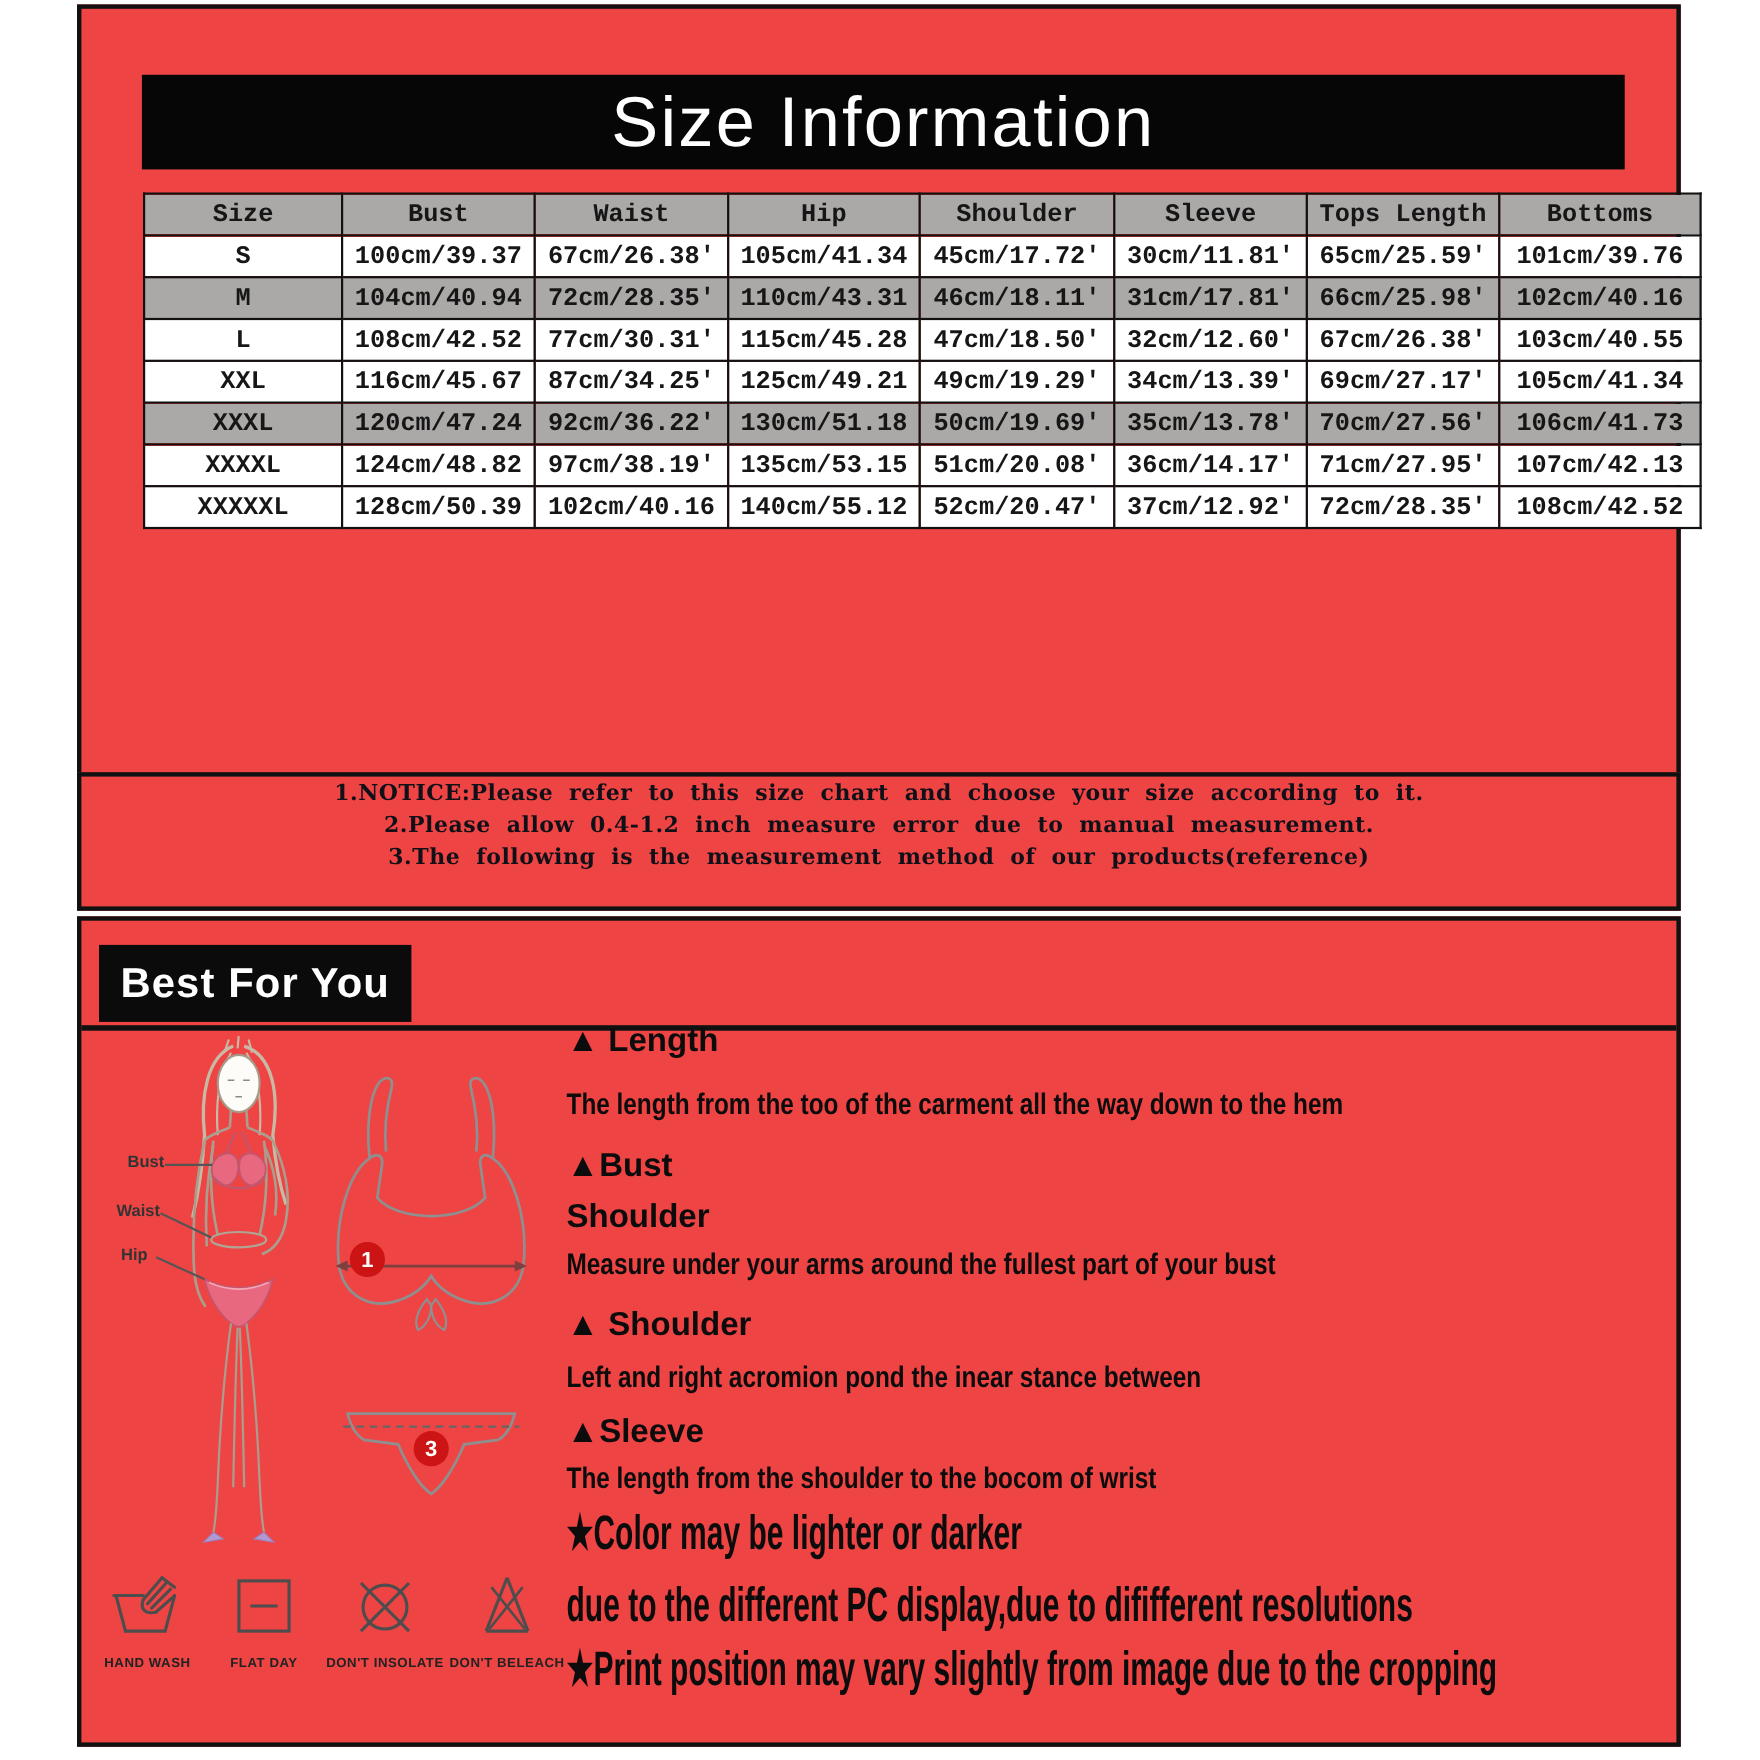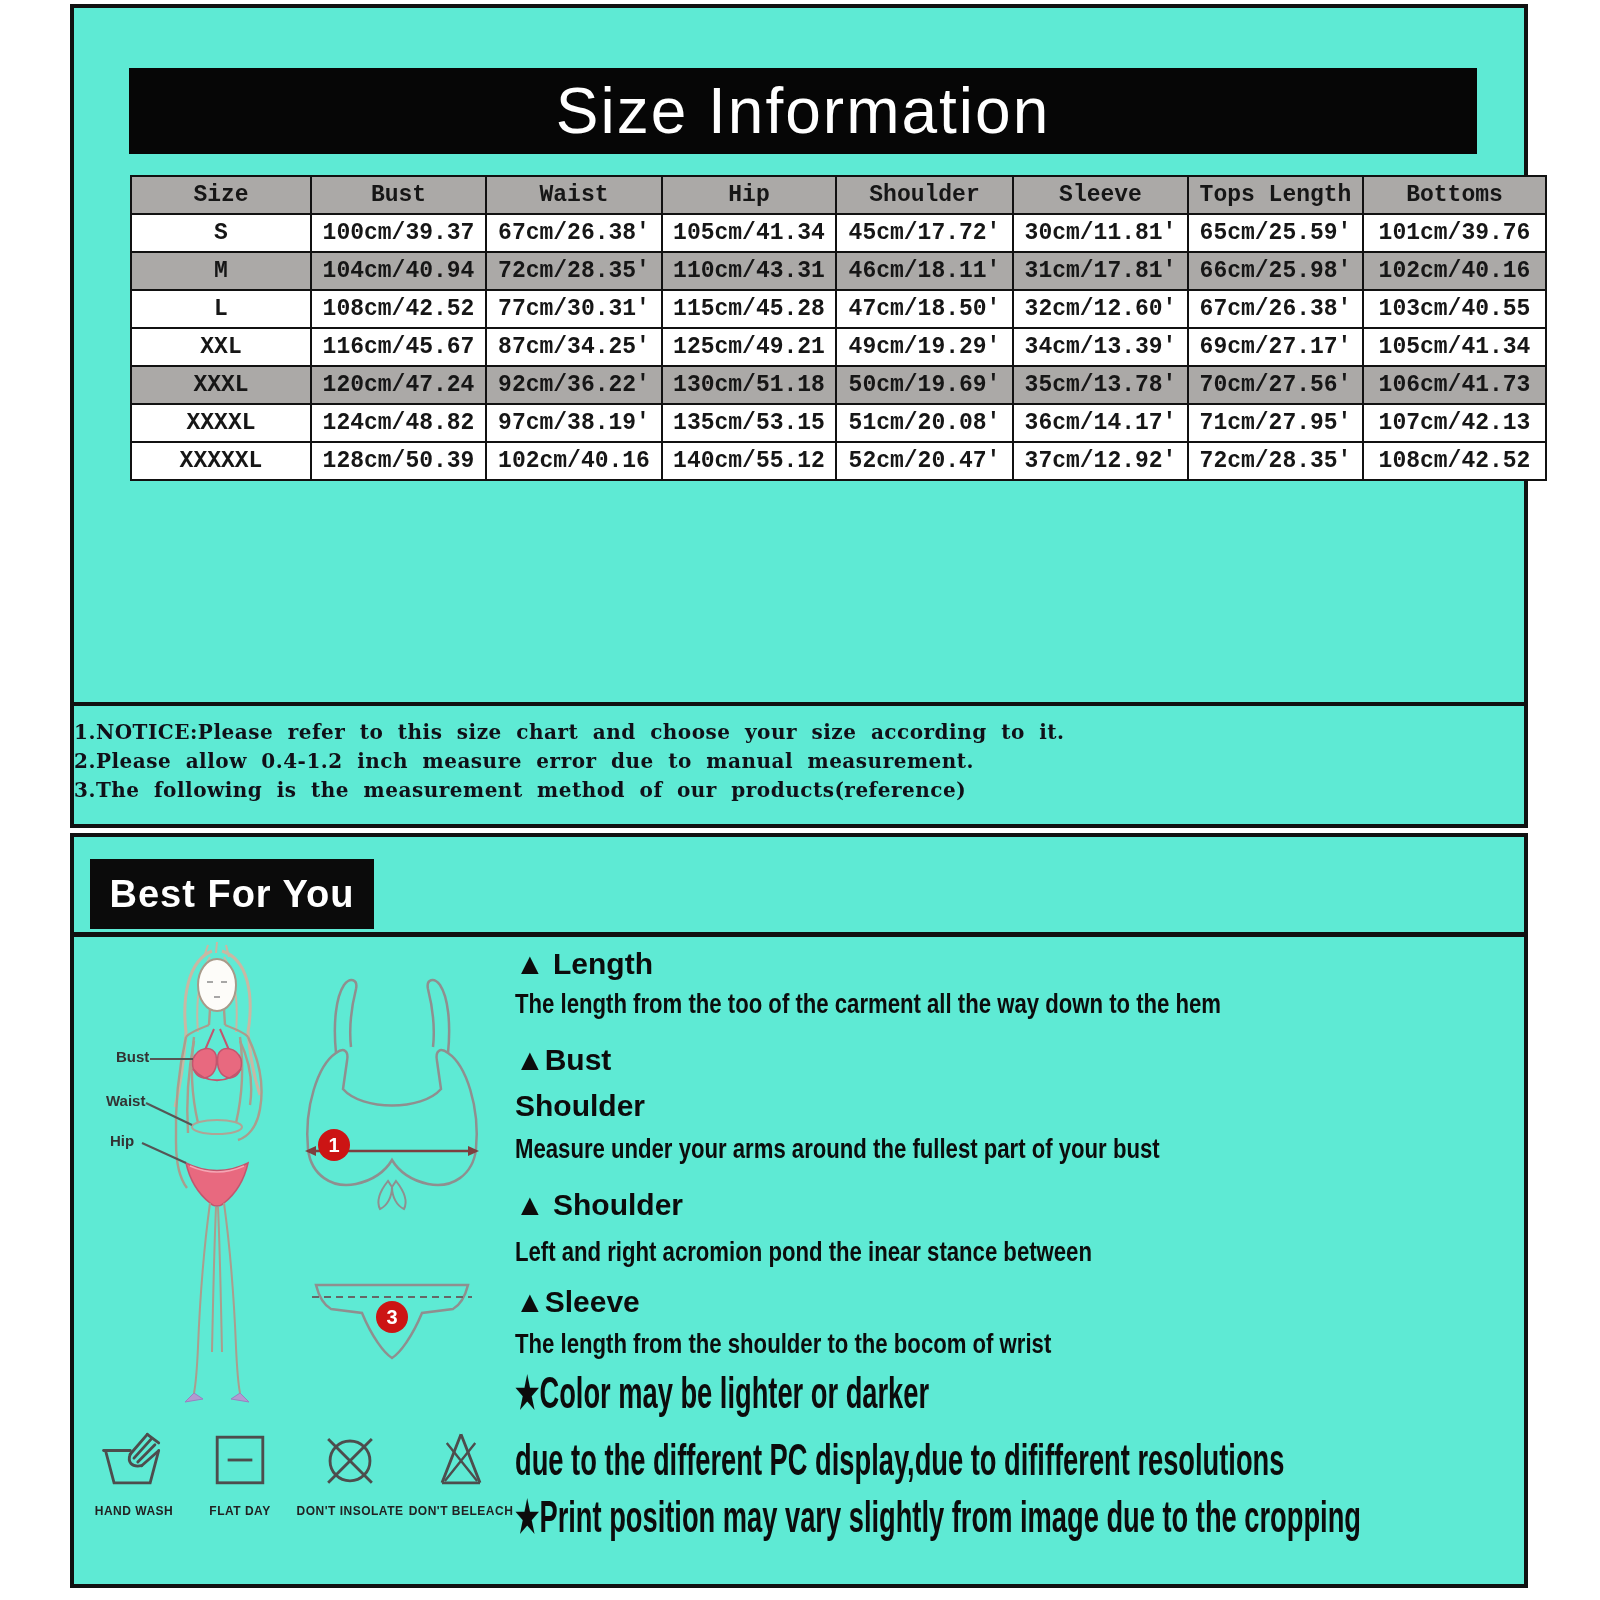--- a/index.html
+++ b/index.html
@@ -1,32 +1,32 @@
 <!DOCTYPE html>
 <html><head>
 <meta charset="utf-8">
 <style>
   html,body{margin:0;padding:0;background:#fff;}
   body{width:1600px;height:1600px;position:relative;font-family:"Liberation Sans",sans-serif;overflow:hidden;}
-  .frame{position:absolute;left:70px;width:1458px;border:4px solid #111;box-sizing:border-box;background:#5eead4;}
+  .frame{position:absolute;left:70px;width:1458px;border:4px solid #111;box-sizing:border-box;background:#ef4444;}
   #box-size{top:4px;height:702px;}
   #box-notice{top:702px;height:126px;}
   #box-guide{top:833px;height:755px;}
 
   
   .title-banner{position:absolute;left:55px;top:60px;width:1348px;height:86px;background:#060606;
     color:#fff;display:flex;align-items:center;justify-content:center;font-size:64px;letter-spacing:2px;}
   .size-table{position:absolute;left:16px;top:167px;width:1415px;border-collapse:collapse;table-layout:fixed;
     font-family:Liberation Mono, monospace;font-weight:bold;font-size:23px;color:#161616;margin-left:40px;}
   .size-table th,.size-table td{border:2px solid #111;height:36px;text-align:center;padding:0;overflow:hidden;white-space:nowrap;}
   .size-table .gray{background:#aba9a7;}
   .size-table .white{background:#fff;}
 
   
-  .notice{padding-top:12px;font-family:"DejaVu Serif",serif;font-weight:bold;
+  .notice{padding-top:0;text-align:center;font-family:"DejaVu Serif",serif;font-weight:bold;
     font-size:20px;line-height:29px;letter-spacing:0.5px;word-spacing:7px;color:#101018;}
 
   
   .bfy-banner{position:absolute;left:16px;top:22px;width:284px;height:70px;background:#0b0b0b;color:#fff;
     display:flex;align-items:center;justify-content:center;font-size:38px;font-weight:bold;letter-spacing:1px;}
   .hrule{position:absolute;left:0;right:0;top:95px;height:5px;background:#111;}
   .fig-wrap{position:absolute;left:16px;top:100px;width:420px;height:470px;}
   .fig-label{position:absolute;font-size:15px;font-weight:bold;color:#333;white-space:nowrap;}
   .g-line{position:absolute;left:441px;white-space:nowrap;color:#0c0c0c;font-weight:bold;transform-origin:left top;}
   .g-head{font-size:30px;}
@@ -234,21 +234,21 @@
       </g>
       <path d="M222,360 L382,360" stroke="#666" stroke-width="2" stroke-dasharray="7,5"></path>
       <circle cx="302" cy="380" r="16" fill="#cc1414"></circle>
       <text x="302" y="387" text-anchor="middle" font-size="20" font-weight="bold" fill="#fff" font-family="Liberation Sans, sans-serif">3</text>
     </svg>
   </div>
   <div class="fig-label" style="left:42px;top:211px;">Bust</div>
   <div class="fig-label" style="left:32px;top:255px;">Waist</div>
   <div class="fig-label" style="left:36px;top:295px;">Hip</div>
 
-  <div class="g-line g-head" style="top:110px;">▲ Length</div>
+  <div class="g-line g-head" style="top:92px;">▲ Length</div>
   <div class="g-line g-body" style="top:152px;">The length from the too of the carment all the way down to the hem</div>
   <div class="g-line g-head" style="top:206px;">▲Bust</div>
   <div class="g-line g-head" style="top:252px;">Shoulder</div>
   <div class="g-line g-body" style="top:297px;">Measure under your arms around the fullest part of your bust</div>
   <div class="g-line g-head" style="top:351px;">▲ Shoulder</div>
   <div class="g-line g-body" style="top:400px;">Left and right acromion pond the inear stance between</div>
   <div class="g-line g-head" style="top:448px;">▲Sleeve</div>
   <div class="g-line g-body" style="top:492px;">The length from the shoulder to the bocom of wrist</div>
   <div class="g-line g-note" style="top:530px;">★Color may be lighter or darker</div>
   <div class="g-line g-note" style="top:598px;">due to the different PC display,due to dififferent resolutions</div>

